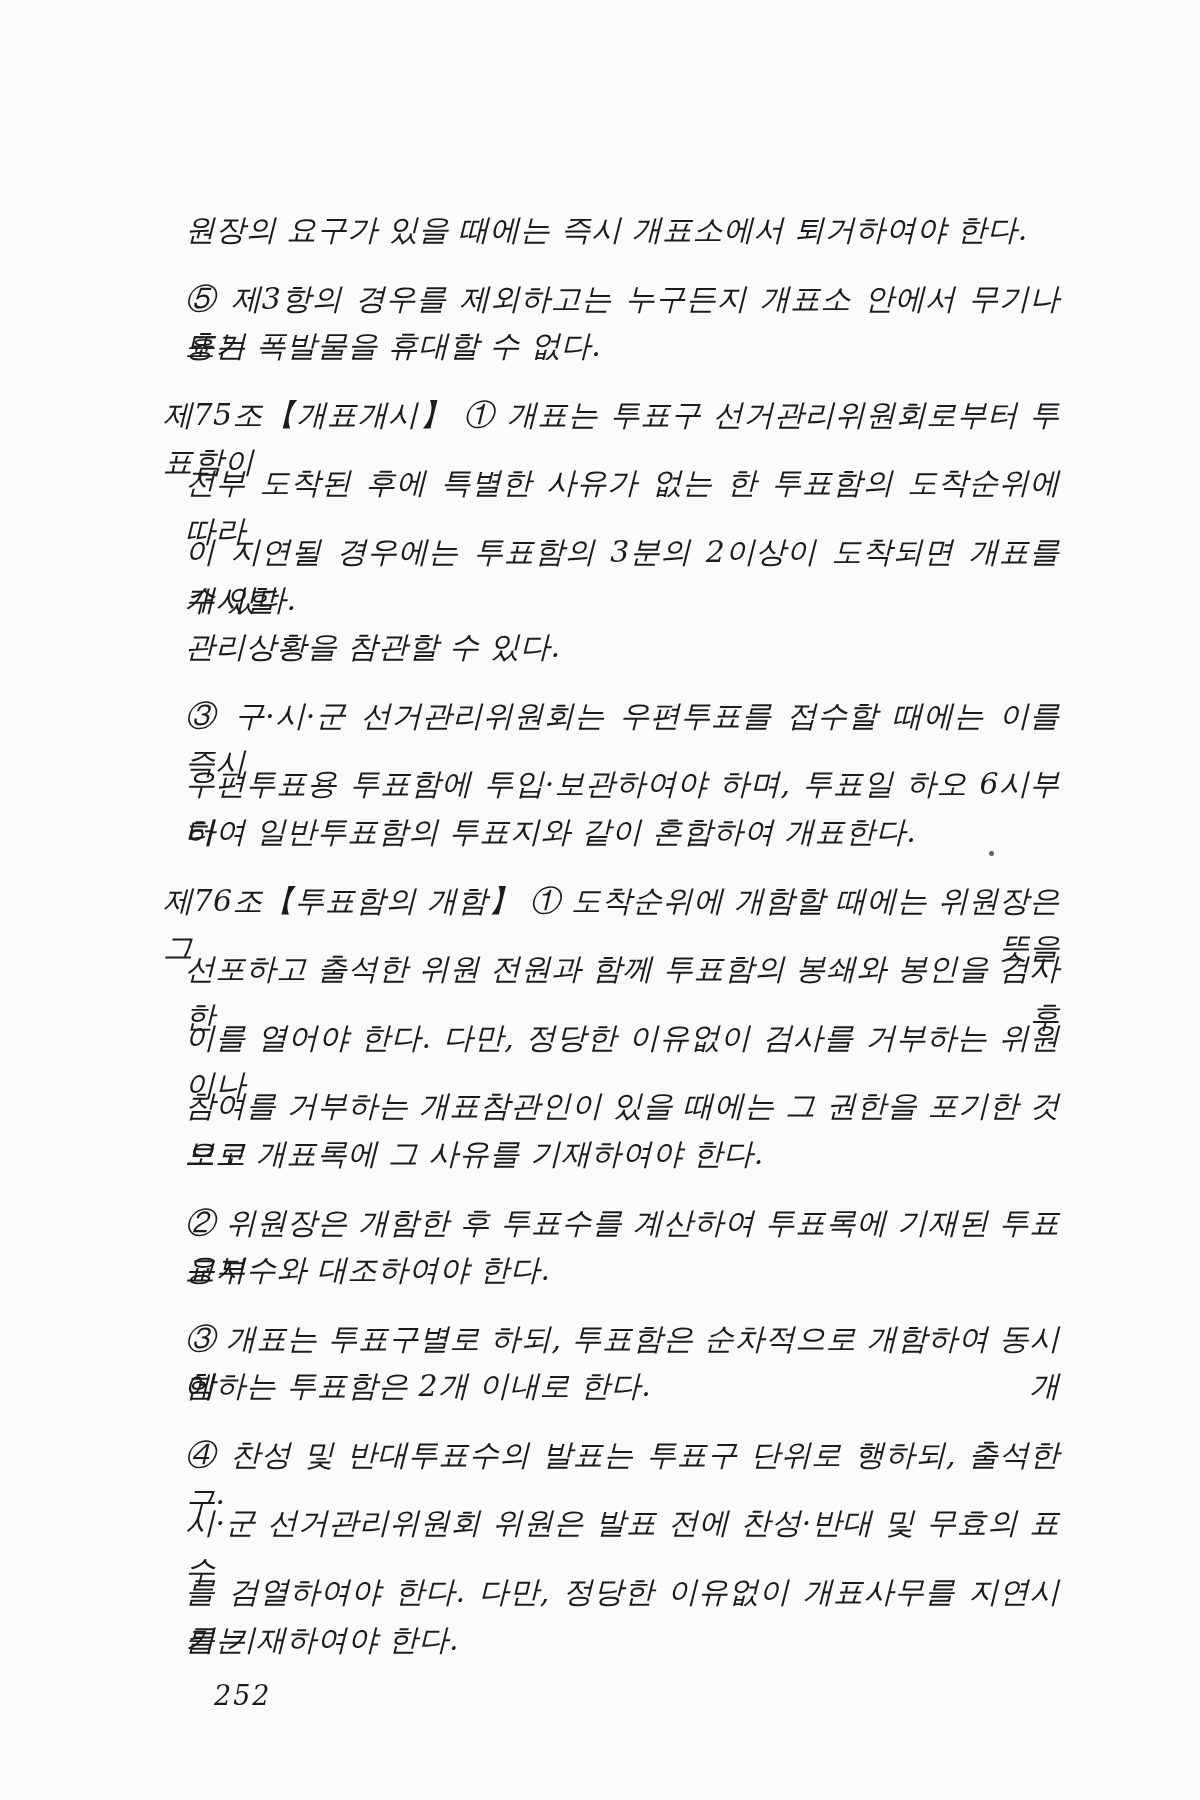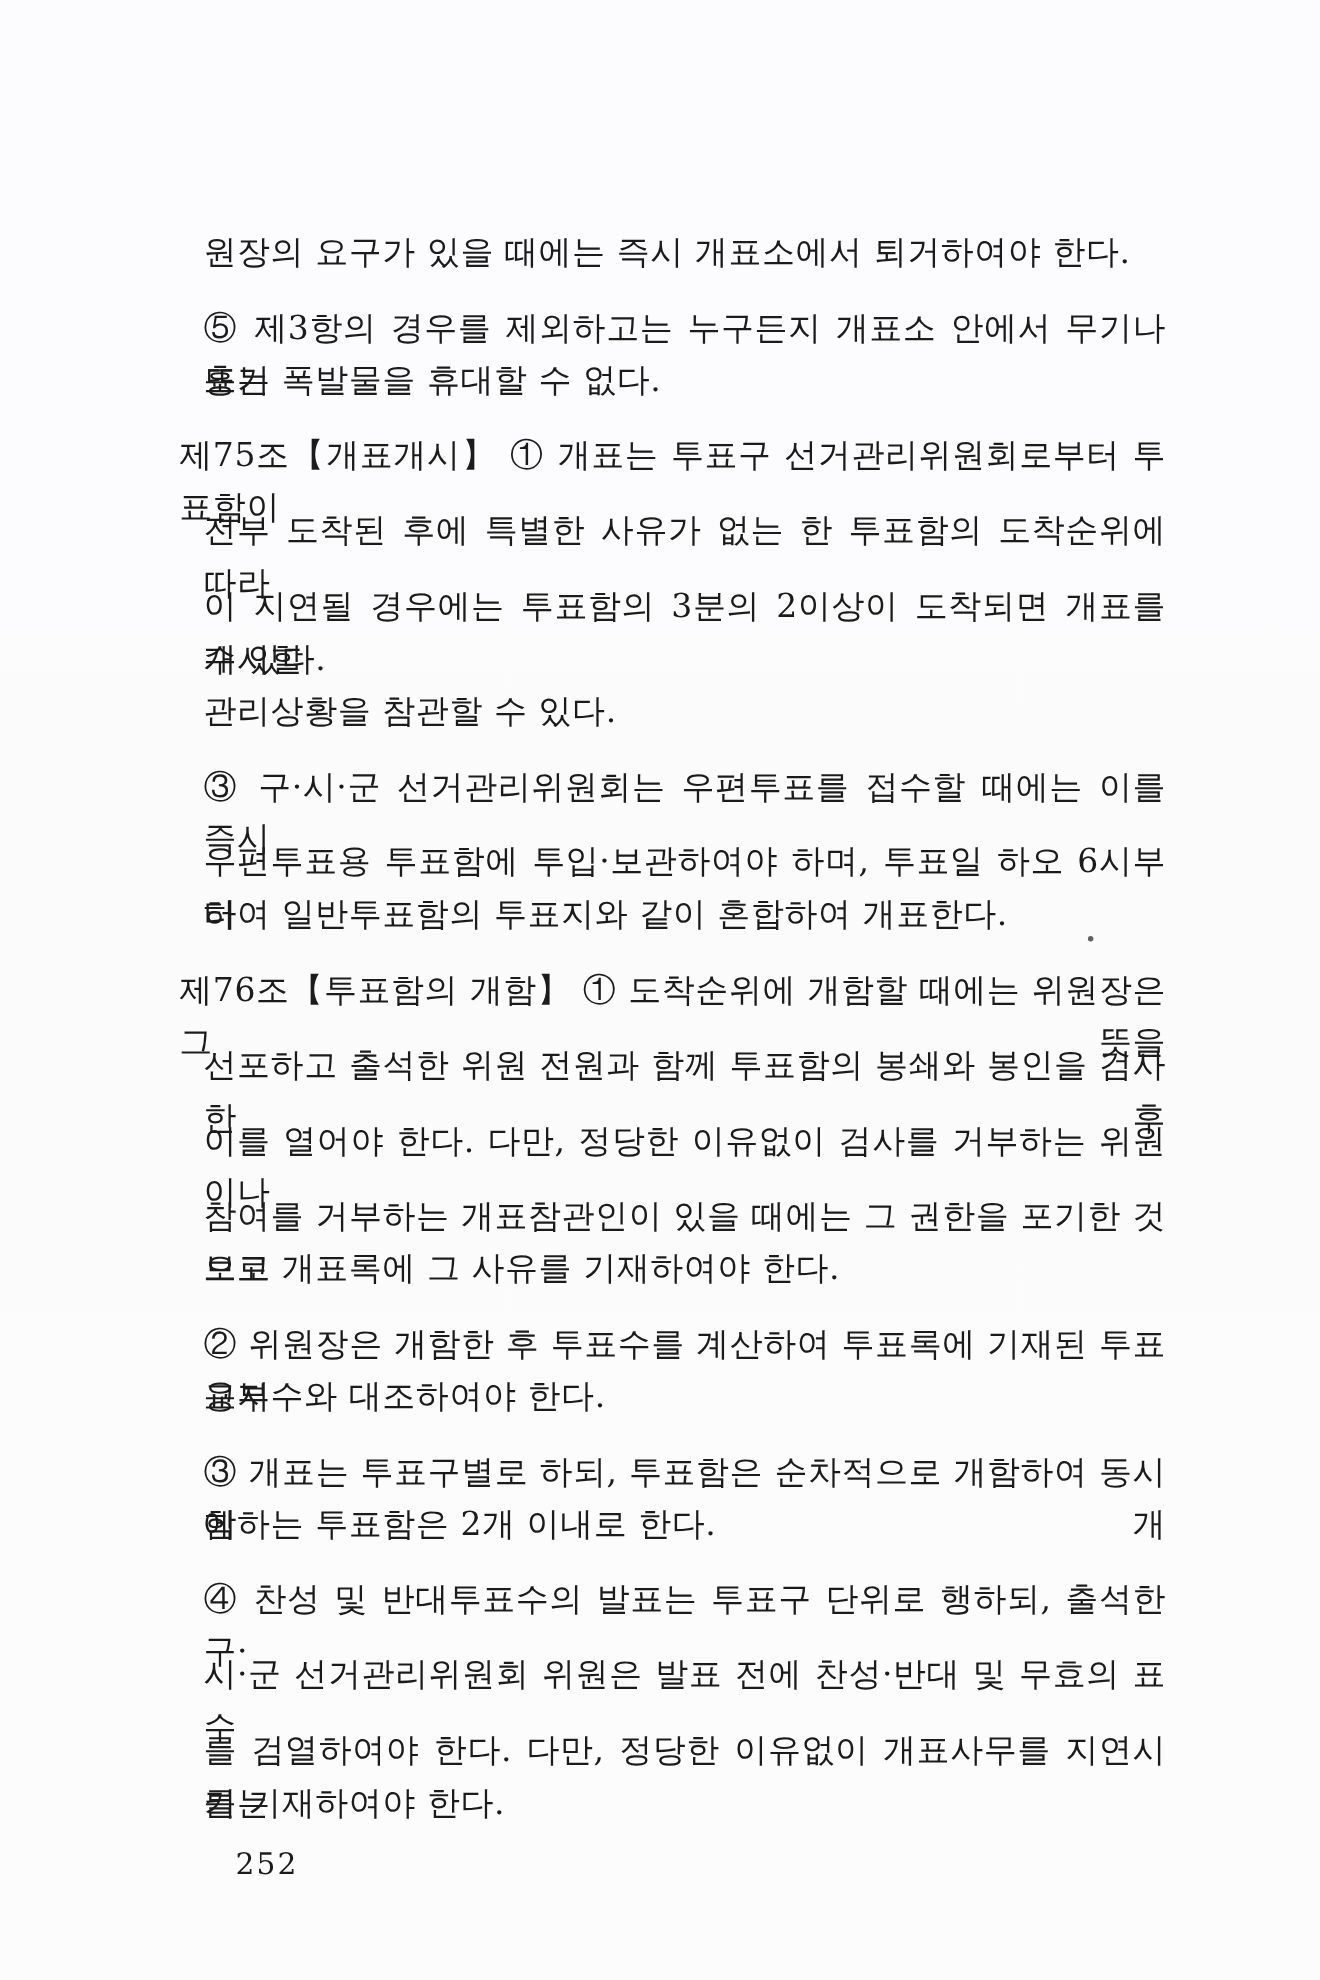--- a/index.html
+++ b/index.html
@@ -7,20 +7,21 @@
     padding: 0;
     background: #ffffff;
   }
   .page {
     position: relative;
     width: 1200px;
     height: 1800px;
     background: linear-gradient(180deg, #fcfcfe 0%, #fbfbfc 50%, #fcfcfd 100%);
     overflow: hidden;
     font-family: "DejaVu Serif", "Liberation Serif", serif;
+    font-style: italic;
   }
   .text-block {
     position: absolute;
     left: 163px;
     top: 206px;
     width: 897px;
   }
   .line {
     height: 47.6px;
     line-height: 47.6px;

